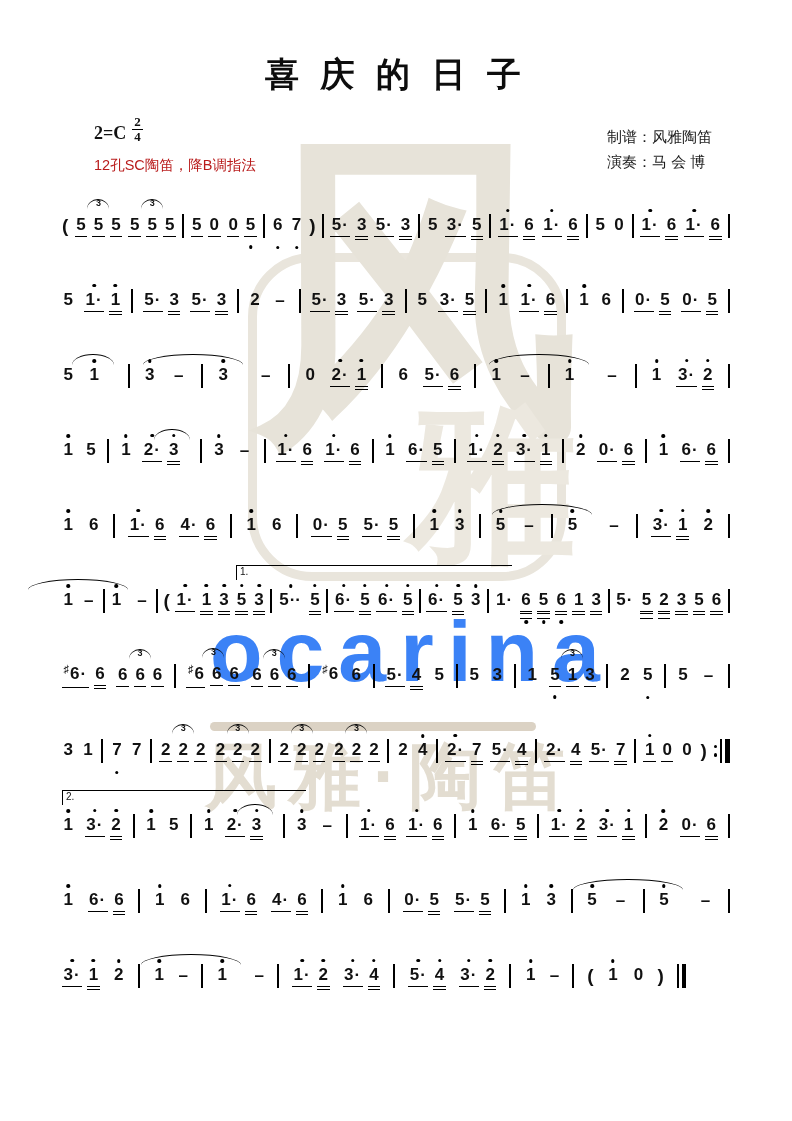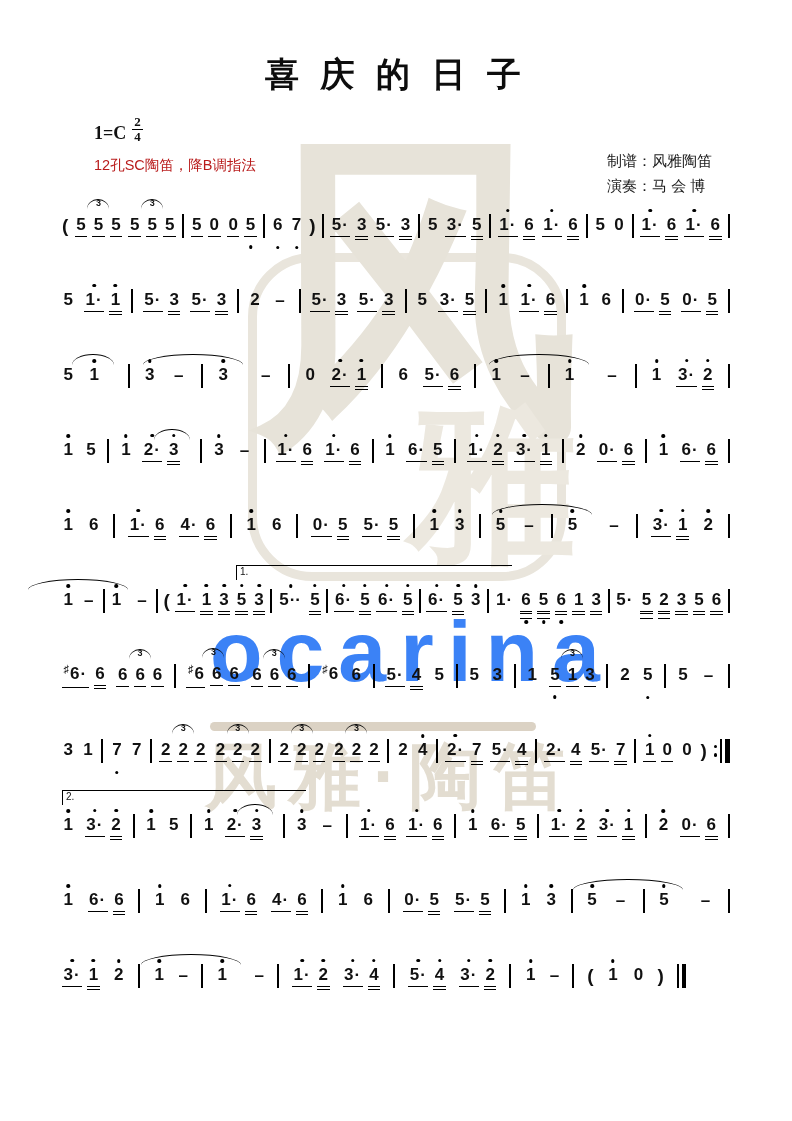--- a/index.html
+++ b/index.html
@@ -20,21 +20,21 @@
   
   .title{position:absolute;z-index:2;left:0;right:0;top:52px;margin:0;text-align:center;
          font-size:34px;font-weight:700;letter-spacing:6px;color:#0d0d0d;}
   .meta-left{position:absolute;z-index:2;left:94px;top:116px;}
   .key{font-family:"Liberation Serif","DejaVu Serif",serif;font-weight:700;font-size:18px;}
   .ts{display:inline-block;vertical-align:-2px;margin-left:6px;text-align:center;
       font-family:"Liberation Serif","DejaVu Serif",serif;font-weight:700;font-size:13px;line-height:12px;}
   .tnum{display:block;border-bottom:1.4px solid #000;padding:0 2px 1px;}
   .tden{display:block;padding-top:1px;}
   .inst{margin-top:12px;font-size:14.5px;color:#b91c1c;}
-  .credits{position:absolute;z-index:2;right:80px;top:124px;font-size:15px;line-height:25px;color:#1c1c1c;margin-top:24px;}
+  .credits{position:absolute;z-index:2;right:80px;top:124px;font-size:15px;line-height:25px;color:#1c1c1c;}
 
   
   .score{position:absolute;z-index:2;left:0;right:0;top:188px;font-weight:700;font-size:17px;}
   .row{position:relative;height:75px;margin:0 62px;display:flex;align-items:center;
        justify-content:space-between;}
   .row.partial{justify-content:flex-start;gap:13px;width:600px;}
   .bar{width:2px;height:24px;background:#000;flex:none;}
   .bar.thick{width:4.5px;}
   .dash{width:18px;text-align:center;font-weight:700;}
   .paren{font-size:19px;font-weight:700;}
@@ -71,21 +71,21 @@
   <div class="wm wm-seal"></div>
   <div class="wm wm-feng">风</div>
   <div class="wm wm-ya">雅</div>
   <div class="wm wm-ocarina">ocarina</div>
   <div class="wm wm-bar"></div>
   <div class="wm wm-brand">风雅·陶笛</div>
 
   <h1 class="title">喜 庆 的 日 子</h1>
 
   <div class="meta-left">
-    <span class="key">1=C</span><span class="ts"><span class="tnum">2</span><span class="tden">4</span></span>
+    <span class="key">2=C</span><span class="ts"><span class="tnum">2</span><span class="tden">4</span></span>
     <div class="inst">12孔SC陶笛，降B调指法</div>
   </div>
 
   <div class="credits">
     <div>制谱：风雅陶笛</div>
     <div>演奏：马 会 博</div>
   </div>
 
   <div class="score">
       <div class="row">

